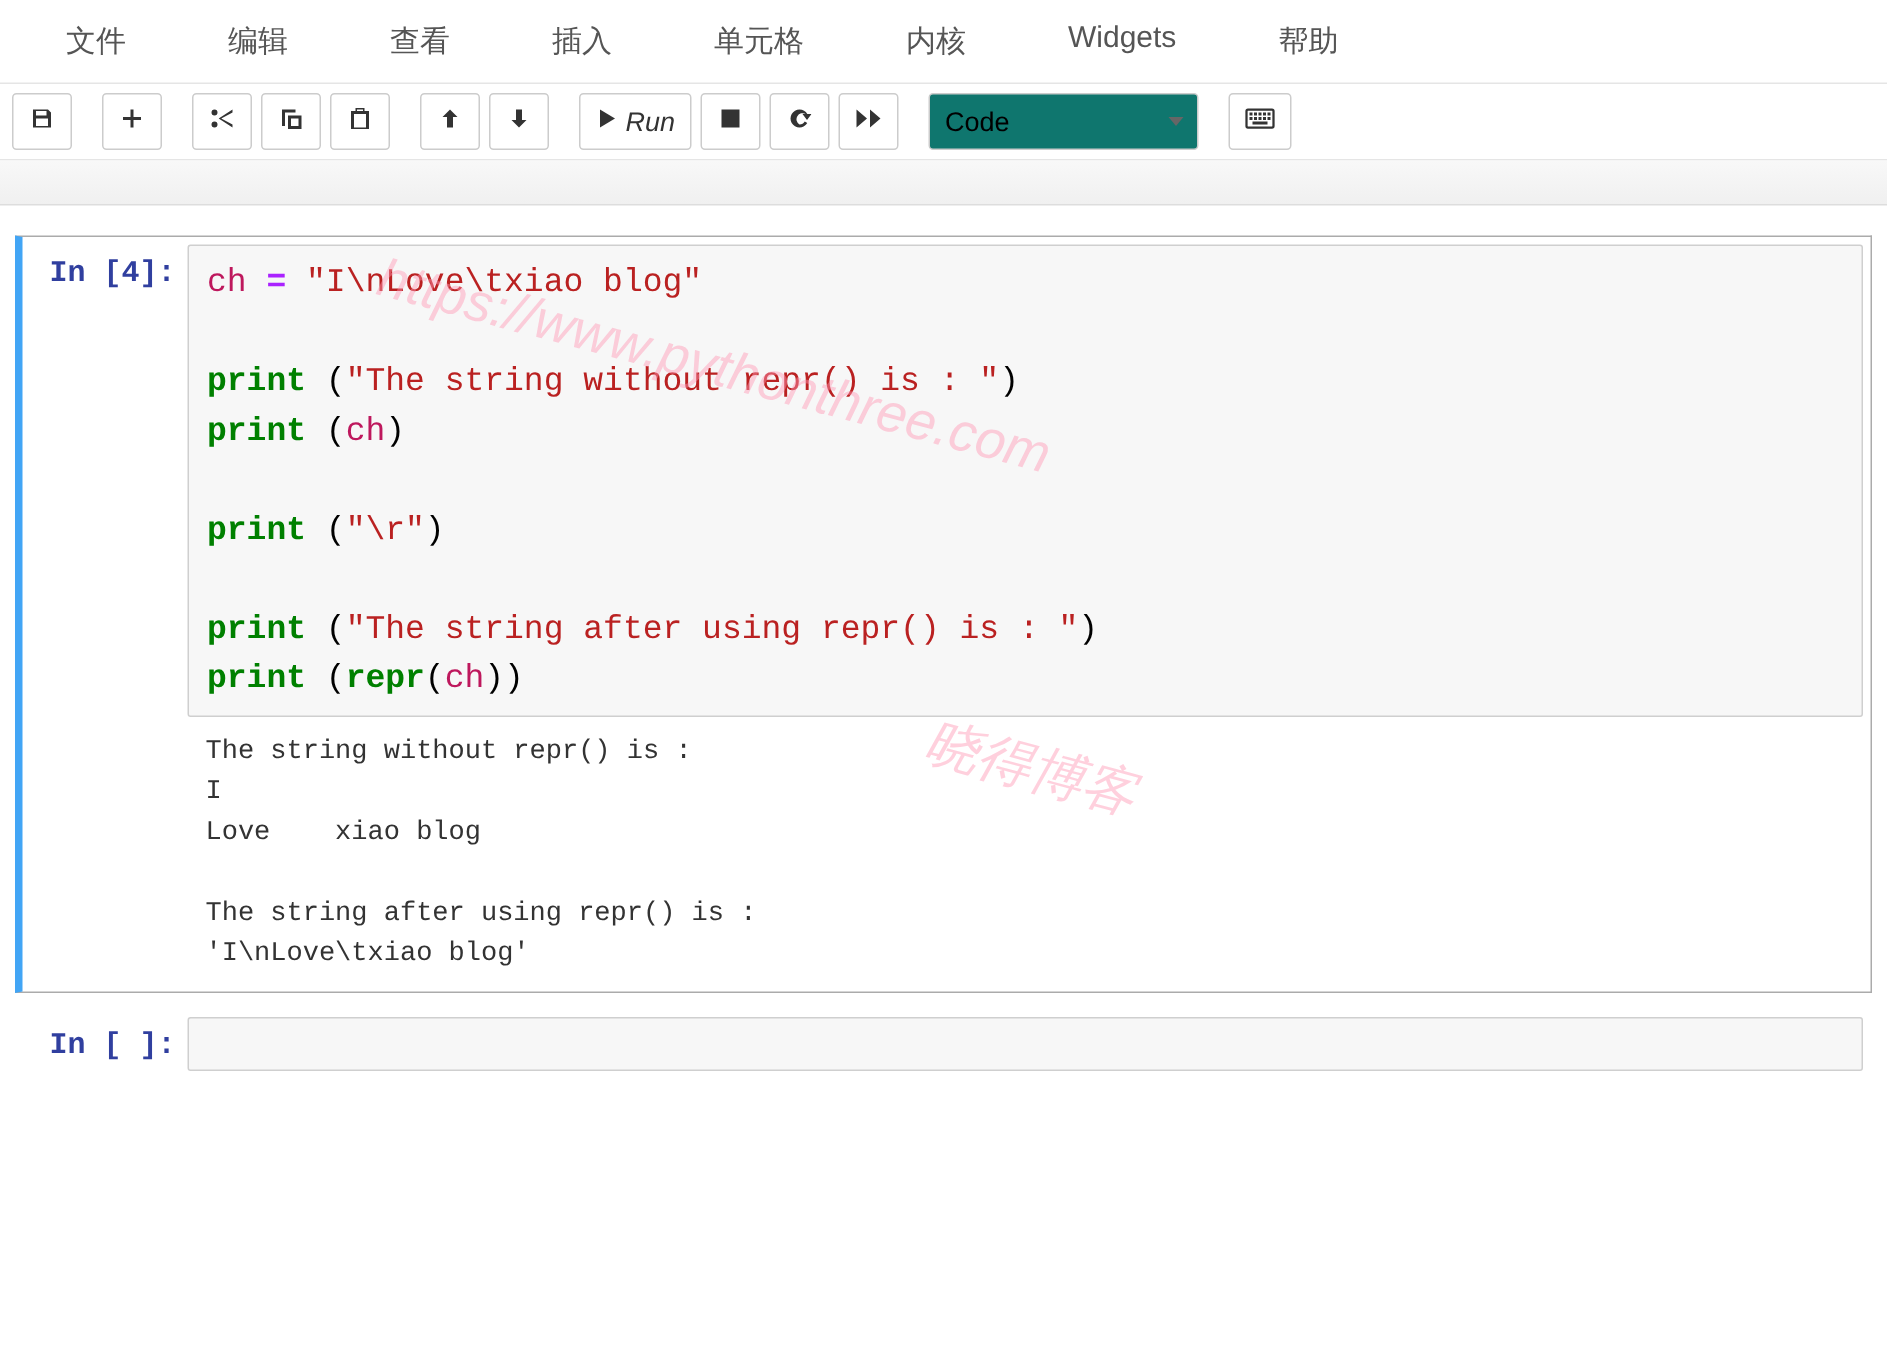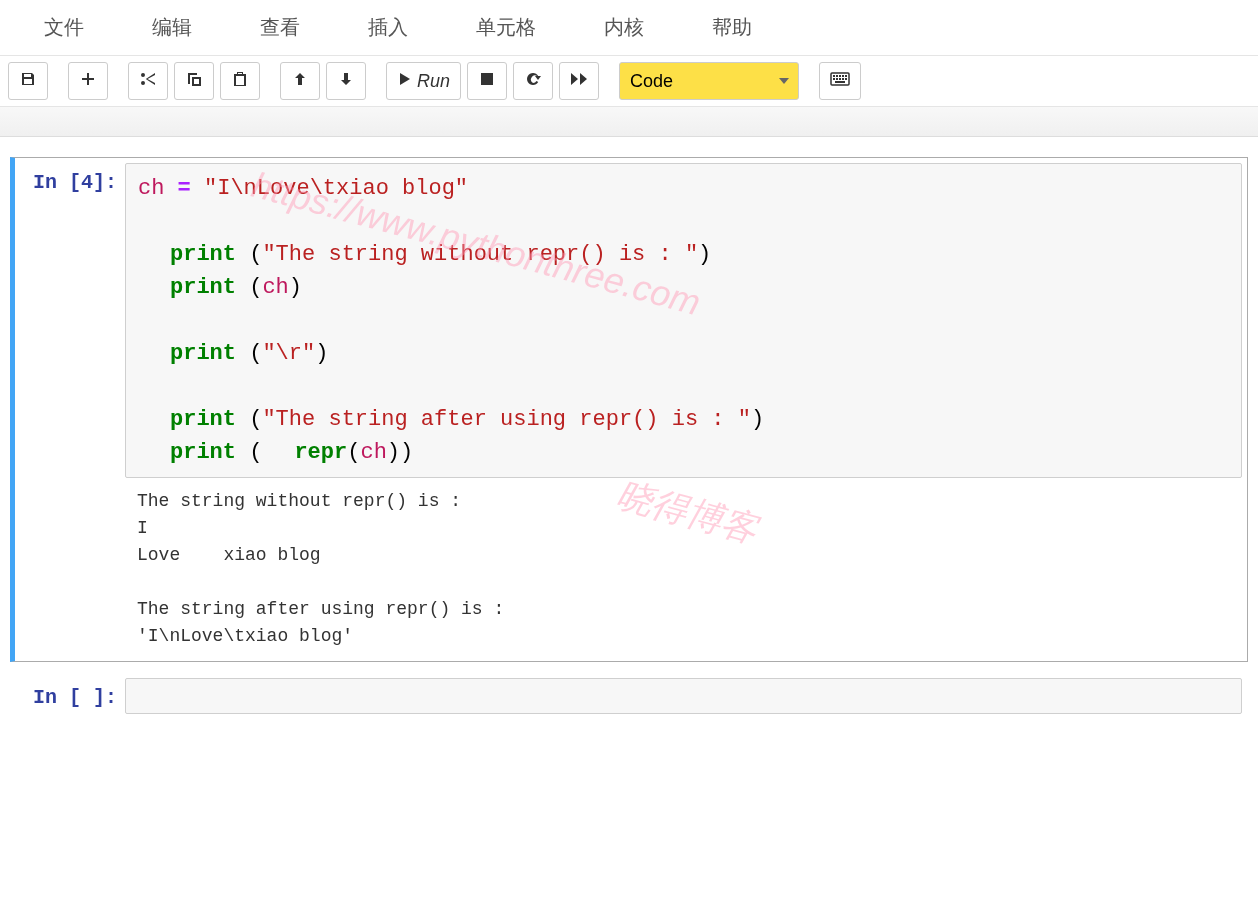--- a/index.html
+++ b/index.html
@@ -5,21 +5,21 @@
 * { box-sizing: border-box; margin: 0; padding: 0; }
 body { font-family: "Helvetica Neue", Helvetica, Arial, sans-serif; background: #fff; color: #333; font-size: 14px; }
 
 .menubar { display: flex; border-bottom: 1px solid #e5e5e5; padding: 4px 0; }
 .menubar .menu-item { padding: 10px 24px; font-size: 20px; color: #555; cursor: pointer; margin-left: 20px; }
 
 .toolbar { display: flex; align-items: center; gap: 6px; padding: 6px 8px; border-bottom: 1px solid #e5e5e5; }
 .toolbar .btn { display: inline-flex; align-items: center; justify-content: center; min-width: 40px; height: 38px; border: 1px solid #ccc; border-radius: 3px; background: #fff; cursor: pointer; padding: 0 10px; font-size: 16px; color: #333; }
 .toolbar .sep { width: 8px; }
 .toolbar .run-label { margin-left: 6px; font-size: 18px; font-style: italic; }
-.toolbar select { height: 38px; border: 1px solid #ccc; border-radius: 3px; padding: 0 30px 0 10px; font-size: 18px; min-width: 180px; appearance: none; background: #fde047; }
+.toolbar select { height: 38px; border: 1px solid #ccc; border-radius: 3px; padding: 0 30px 0 10px; font-size: 18px; min-width: 180px; appearance: none; background: #0f766e; }
 .select-wrap { position: relative; display: inline-flex; }
 .select-wrap::after { content: ""; position: absolute; right: 10px; top: 50%; transform: translateY(-50%); border-left: 5px solid transparent; border-right: 5px solid transparent; border-top: 6px solid #666; pointer-events: none; }
 
 .spacer-bar { height: 30px; background: linear-gradient(#f8f8f8, #f0f0f0); border-bottom: 1px solid #ddd; }
 
 .notebook { padding: 20px 10px 20px 10px; }
 
 .cell { display: flex; margin-bottom: 10px; border: 1px solid transparent; padding: 5px 5px 5px 0; position: relative; }
 .cell.selected { border: 1px solid #ababab; border-left: 5px solid #42A5F5; }
 .cell.unselected { border-left: 5px solid transparent; }
@@ -29,39 +29,40 @@
 
 .cell-body { flex: 1; }
 
 .code-area { background: #f7f7f7; border: 1px solid #cfcfcf; border-radius: 2px; padding: 8px 12px; font-family: Menlo, Monaco, "Courier New", monospace; font-size: 22px; line-height: 1.5; white-space: pre; overflow-x: auto; }
 
 .output-area { padding: 10px 12px 6px 12px; font-family: Menlo, Monaco, "Courier New", monospace; font-size: 18px; line-height: 1.5; white-space: pre-wrap; }
 
 .tok-name { color: #be185d; }
 .tok-op { color: #AA22FF; font-weight: bold; }
 .tok-str { color: #BA2121; }
-.tok-builtin { color: #008000; font-weight: bold; margin-left: 32px; }
+.tok-builtin { color: #008000; font-weight: bold; }
 .tok-punc { color: #000; }
 
 .watermark { position: absolute; color: rgba(255,150,180,0.45); font-size: 36px; font-style: italic; pointer-events: none; transform: rotate(15deg); z-index: 5; }
 .watermark.a { left: 230px; top: 65px; }
 .watermark.b { left: 600px; top: 330px; }
 
 .icon { display: inline-block; }
 </style>
 </head>
 <body>
 
 <div class="menubar">
   <div class="menu-item">文件</div>
   <div class="menu-item">编辑</div>
   <div class="menu-item">查看</div>
   <div class="menu-item">插入</div>
   <div class="menu-item">单元格</div>
   <div class="menu-item">内核</div>
+  <div class="menu-item">Widgets</div>
   <div class="menu-item">帮助</div>
 </div>
 
 <div class="toolbar">
   <button class="btn">
     <span class="icon">
       <svg width="16" height="16" viewBox="0 0 16 16">
           <path fill="#333" d="M2 2h10l2 2v10H2V2zm2 1v3h7V3H4zm0 5v5h8V8H4z"></path>
         </svg>
     </span>

